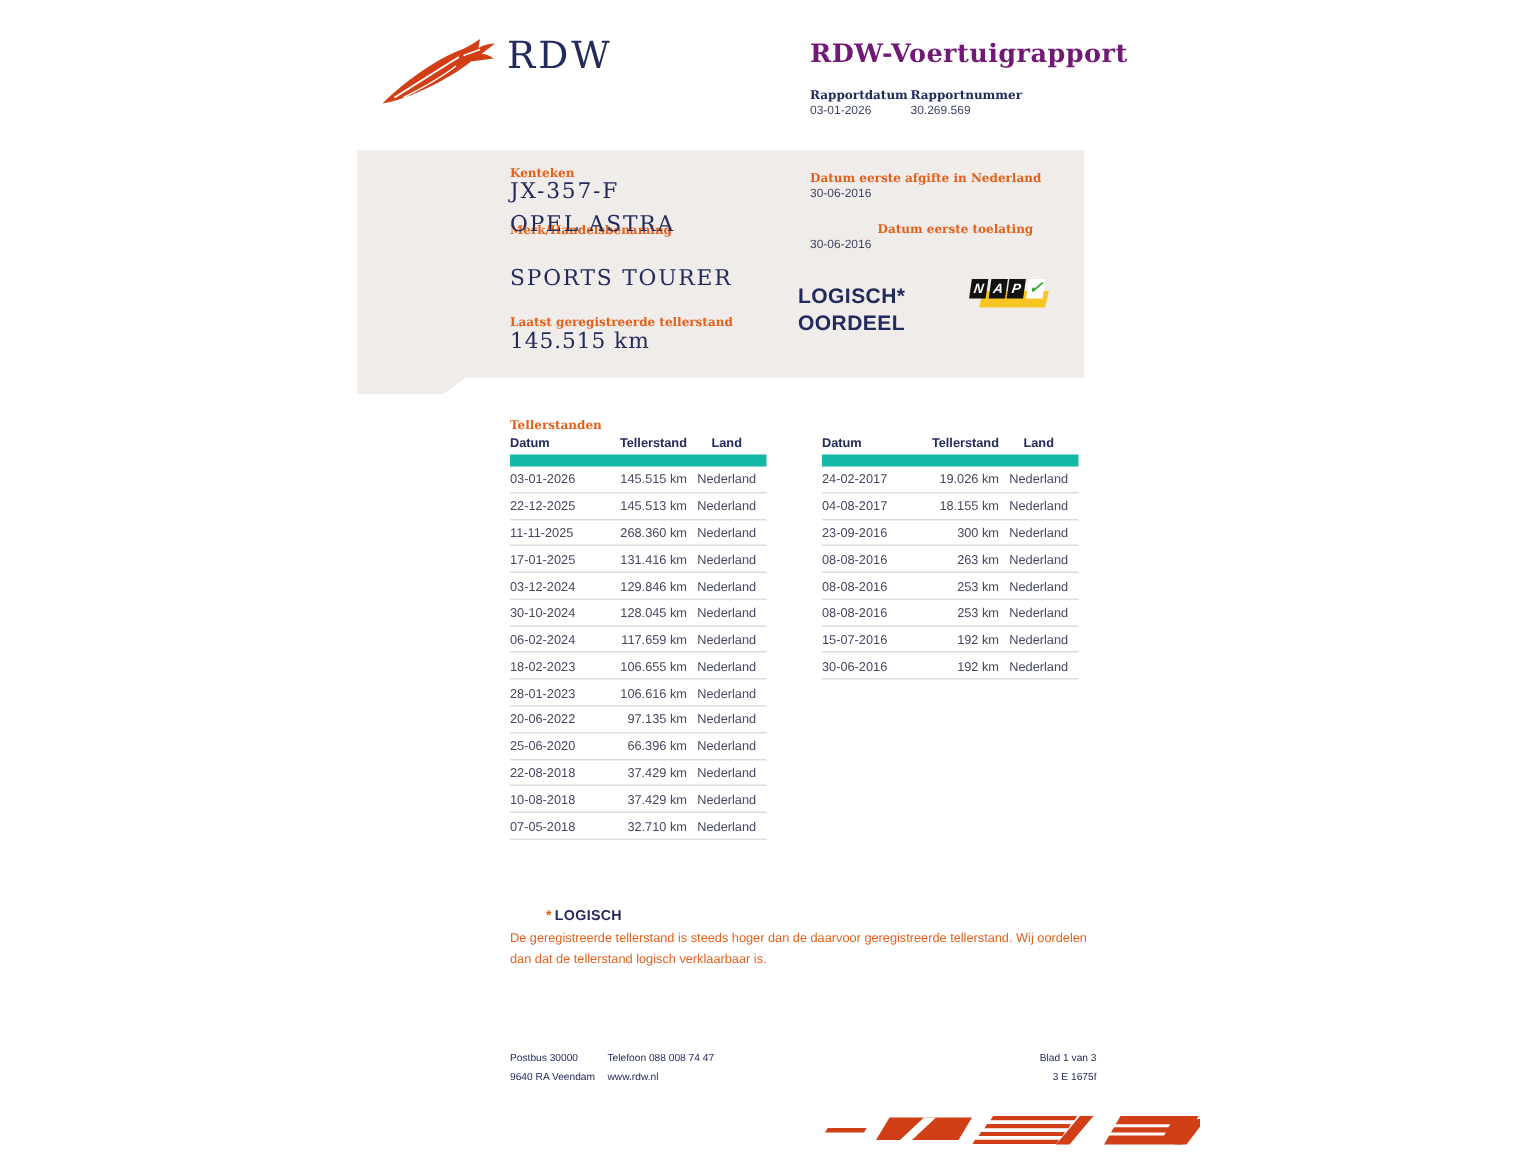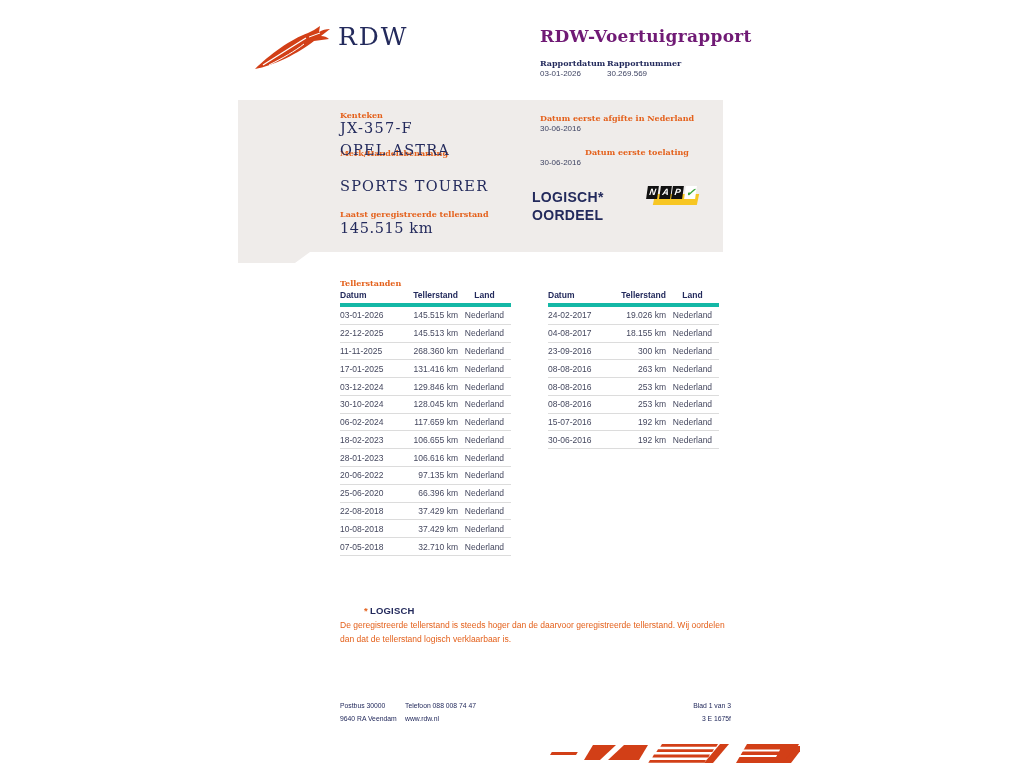--- a/index.html
+++ b/index.html
@@ -56,21 +56,21 @@
   
   .section-title{
     font-family:"DejaVu Serif",serif;font-weight:700;font-size:8px;color:#E4611C;
   }
   table.odo{
     border-collapse:collapse;table-layout:fixed;width:171px;
     font-size:8.5px;color:#45485F;
   }
   table.odo th{
     font-weight:700;color:#232A5C;font-size:8.5px;
-    border-bottom:4px solid #14b8a6;padding:0 0 3px 0;
+    border-bottom:8px solid #14b8a6;padding:0 0 3px 0;
   }
   table.odo td{border-bottom:1px solid #DCDCDC;padding:3.4px 0;}
   table.odo th:nth-child(1),table.odo td:nth-child(1){width:36%;text-align:left;}
   table.odo th:nth-child(2),table.odo td:nth-child(2){width:33%;text-align:right;}
   table.odo th:nth-child(3),table.odo td:nth-child(3){width:31%;text-align:center;}
 
   
   .footnote-head{font-weight:800;font-size:9.5px;color:#232A5C;letter-spacing:.2px;margin-left:24px;}
   .footnote-head .ast{color:#E4611C;margin-right:2px;}
   .footnote-text{

